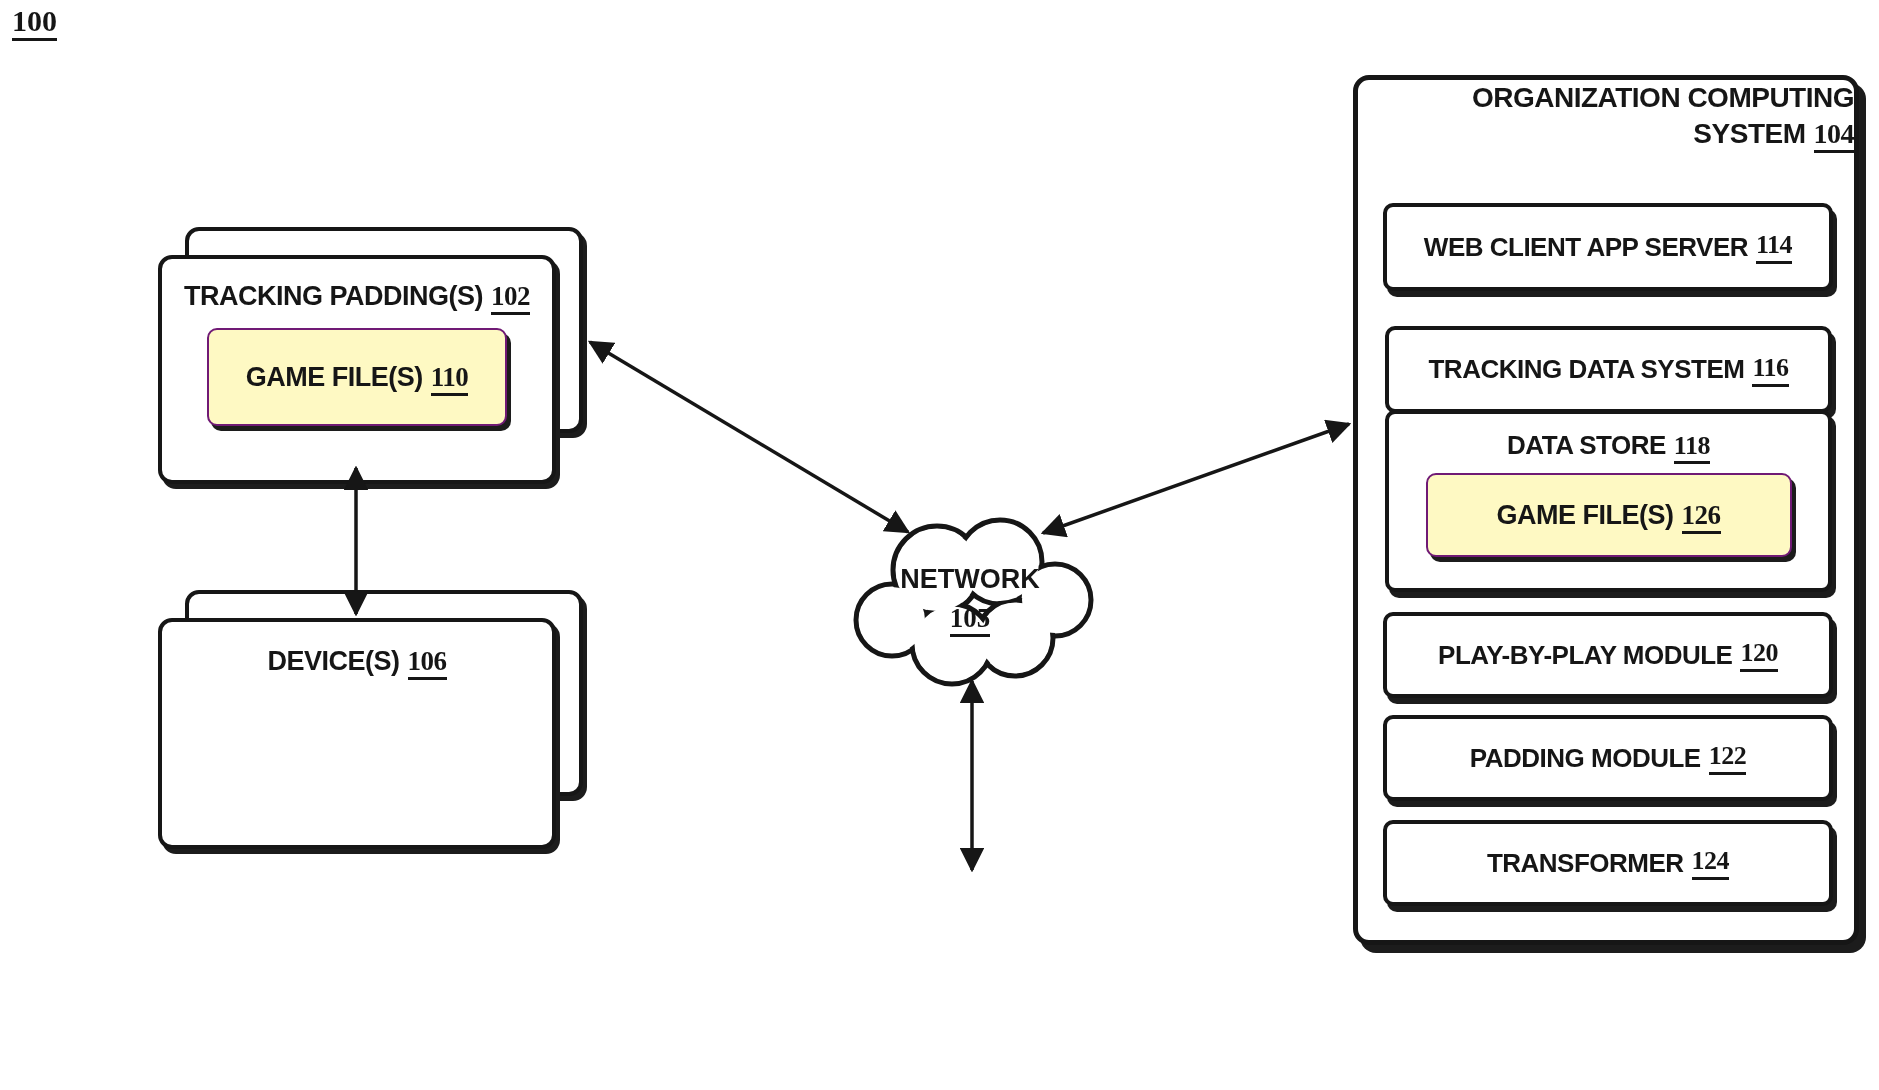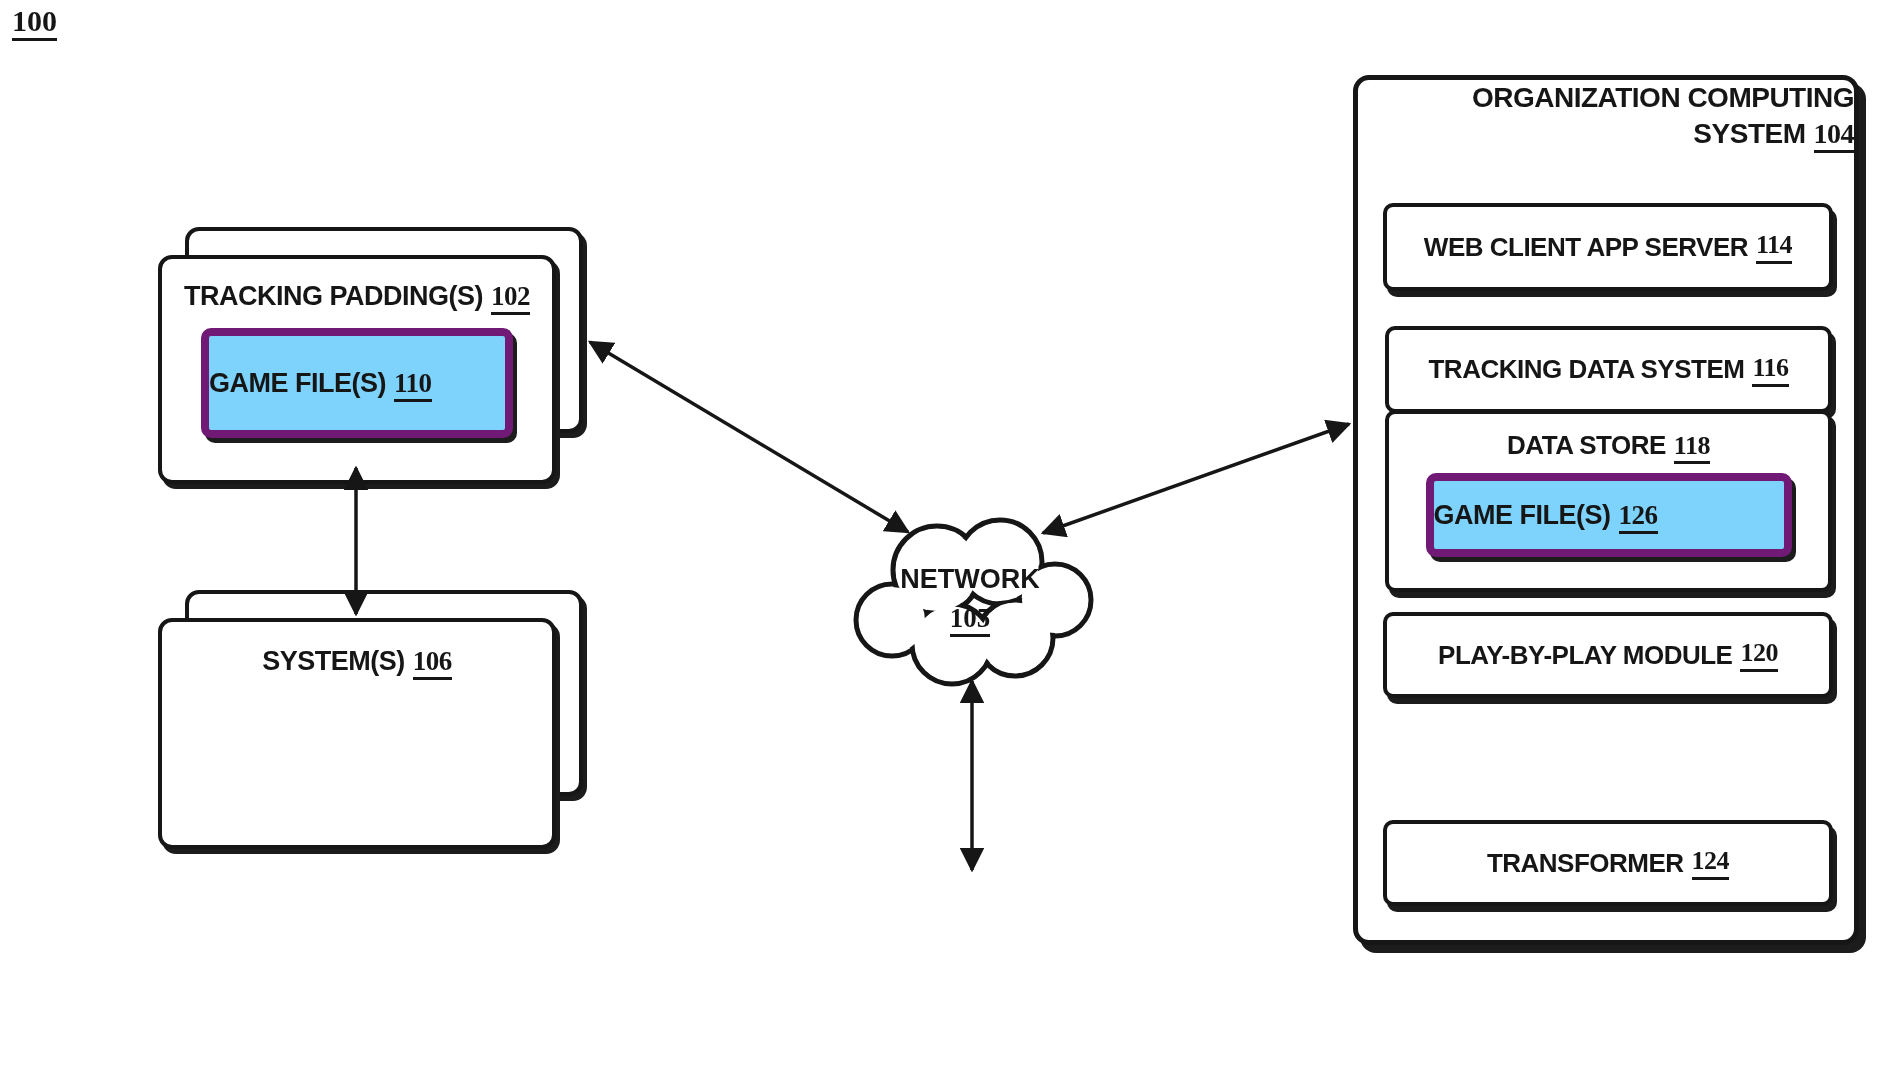--- a/index.html
+++ b/index.html
@@ -39,25 +39,25 @@
     border-radius:14px;
     box-shadow:4px 5px 0 #1c1c1c;
     text-align:center;
   }
   .node-label{
     font-size:27px;font-weight:700;
     letter-spacing:-0.5px;
     white-space:nowrap;
   }
   .inner-box{
-    border:8px solid #701a75;
+    border:2px solid #701a75;
     border-radius:10px;
-    background:#7dd3fc;
+    background:#fef9c3;
     box-shadow:4px 5px 0 #1c1c1c;
-    display:flex;align-items:center;justify-content:flex-start;
+    display:flex;align-items:center;justify-content:center;
   }
   
   .org{
     position:absolute;
     left:1353px;top:75px;width:506px;height:870px;
     background:#ffffff;
     border:5px solid #161616;
     border-radius:16px;
     box-shadow:7px 8px 0 #1c1c1c;
     box-sizing:border-box;
@@ -121,21 +121,21 @@
           <span>GAME FILE(S)</span><span class="ref">110</span>
         </div>
       </div>
     </div>
   </div>
 
   <div class="stack" style="left:158px;top:590px;width:440px;height:245px;">
     <div class="back" style="left:27px;top:0;width:390px;height:198px;"></div>
     <div class="front" style="left:0;top:28px;width:390px;height:199px;padding-top:24px;">
       <div class="node-label">
-        <span>SYSTEM(S)</span><span class="ref">106</span>
+        <span>DEVICE(S)</span><span class="ref">106</span>
       </div>
     </div>
   </div>
 
 
   <div class="org">
     <div class="org-title">
       <div>ORGANIZATION COMPUTING</div>
       <div>
         <span>SYSTEM</span><span class="ref">104</span>
@@ -161,20 +161,24 @@
           <span>GAME FILE(S)</span><span class="ref">126</span>
         </div>
       </div>
     </div>
 
     <div class="module" style="left:25px;top:532px;width:450px;height:86px;">
       <span>PLAY-BY-PLAY MODULE</span>
         <span class="ref">120</span>
     </div>
 
+    <div class="module" style="left:25px;top:635px;width:450px;height:86px;">
+      <span>PADDING MODULE</span>
+        <span class="ref">122</span>
+    </div>
 
     <div class="module" style="left:25px;top:740px;width:450px;height:86px;">
       <span>TRANSFORMER</span>
         <span class="ref">124</span>
     </div>
   </div>
 
   <svg class="overlay" width="1879" height="1090" viewBox="0 0 1879 1090">
     <defs>
       <marker id="arr" viewBox="0 0 10 10" refX="9" refY="5" markerWidth="7" markerHeight="7" orient="auto-start-reverse">

